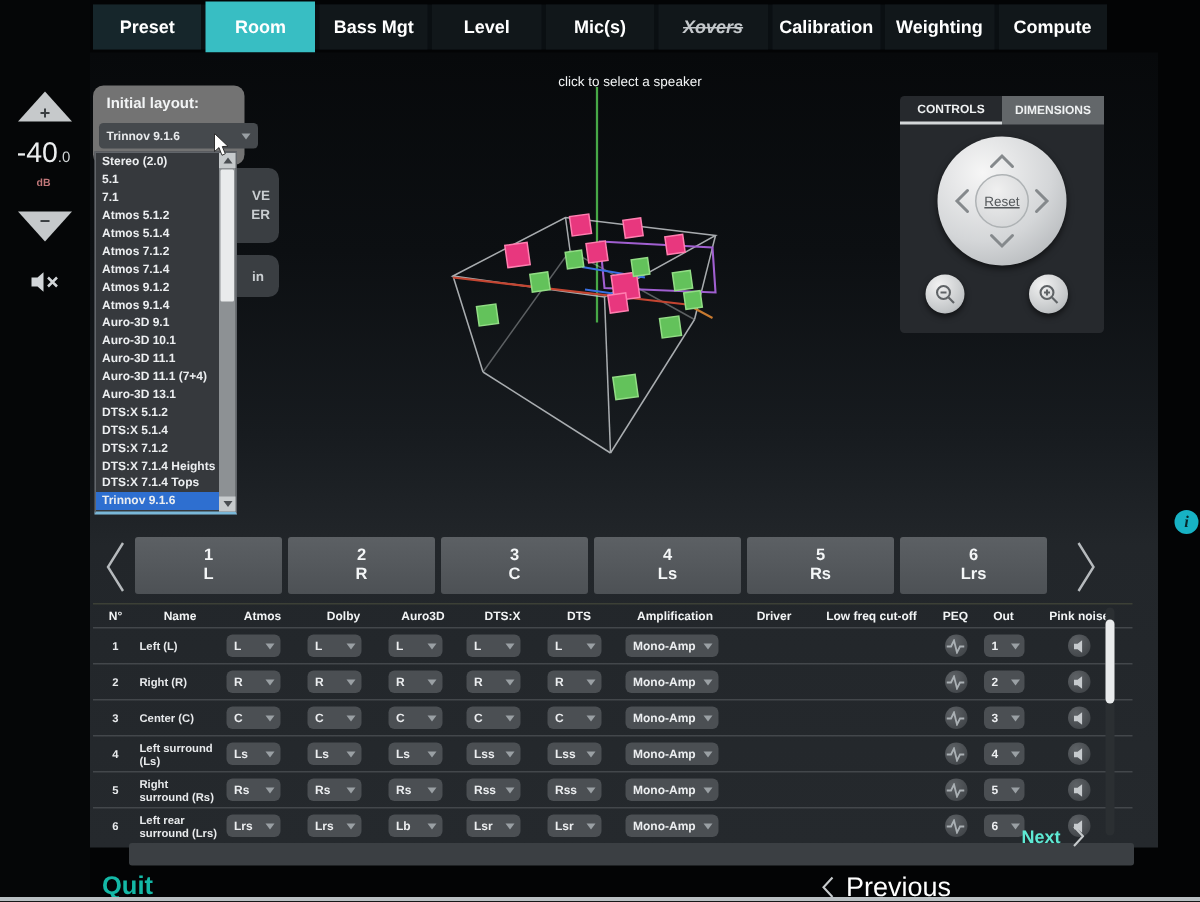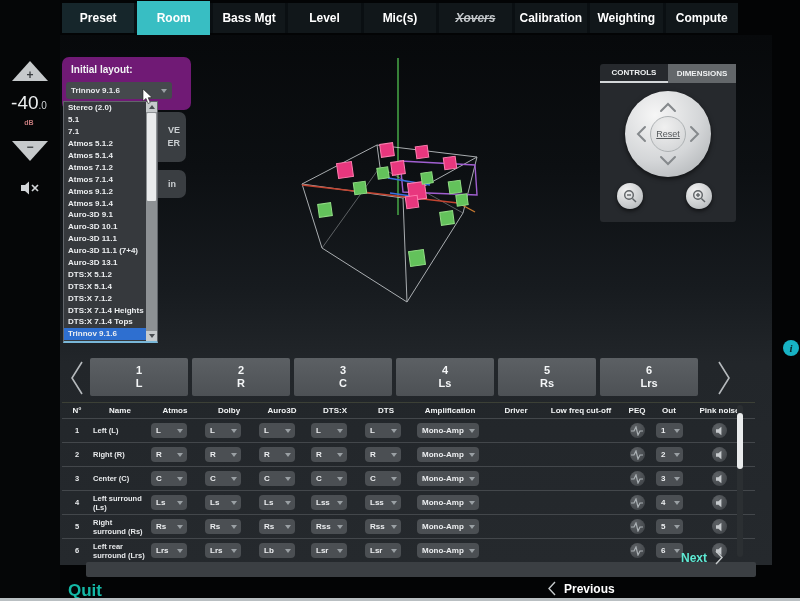--- a/index.html
+++ b/index.html
@@ -21,21 +21,21 @@
   #vol-value .dec{font-size:10px;color:#cfd3d5;}
   #vol-unit{position:absolute;left:0;top:119px;width:58px;text-align:center;font-size:7px;color:#c2787a;font-weight:bold;}
   #mute-btn{position:absolute;left:20px;top:180px;width:20px;height:16px;}
 
   
   #panel{position:absolute;left:60px;top:35px;width:712px;height:530px;
     background:linear-gradient(180deg,#07090b 0%,#0c0f12 25%,#171b1f 48%,#22262a 62%,#25292d 100%);}
   #scene-hint{position:absolute;left:290px;top:49px;width:260px;text-align:center;font-size:9px;color:#f2f4f5;}
 
   
-  #layout-box{position:absolute;left:62px;top:57px;width:101px;height:53px;background:#701a75;border-radius:7px;padding-left:28px;}
+  #layout-box{position:absolute;left:62px;top:57px;width:101px;height:53px;background:#737373;border-radius:7px;}
   #layout-label{position:absolute;left:9px;top:7px;font-size:10px;font-weight:bold;color:#f2f4f5;}
   #layout-select{position:absolute;left:4px;top:25px;width:96px;height:17px;background:#45494d;border-radius:3px;
     display:flex;align-items:center;justify-content:space-between;padding:0 5px;font-size:8px;font-weight:bold;}
   #layout-options-wrap{position:absolute;left:63px;top:101px;width:95px;height:242px;background:#36393d;
     border:1px solid #61656a;border-bottom:2px solid #79b7d8;z-index:20;box-sizing:border-box;text-align:right;}
   #layout-options{position:absolute;left:0;top:0;right:11px;bottom:0;}
   .opt{height:11.9px;display:flex;align-items:center;padding-left:4px;font-size:8px;font-weight:bold;color:#eceef0;white-space:nowrap;}
   .opt.sel{background:#2e6fd0;}
   #list-scrollbar{position:absolute;right:0;top:0;width:11px;bottom:0;background:#8d9194;}
   .sb-arrow{position:absolute;left:0;width:11px;height:10px;background:#c6cacc;display:flex;align-items:center;justify-content:center;}
@@ -94,21 +94,21 @@
   .pill.out{width:27px;margin-left:2px;padding:0 3px 0 5px;}
   .chev{width:0;height:0;border-left:3px solid transparent;border-right:3px solid transparent;border-top:4px solid #9aa0a4;}
   .cbtn{width:15px;height:15px;border-radius:50%;background:radial-gradient(circle at 35% 30%,#5e6266,#3a3e42);
     display:flex;align-items:center;justify-content:center;margin:0 auto;}
   #table-scrollbar{position:absolute;left:737px;top:405px;width:6px;height:152px;background:#2b2f32;border-radius:3px;}
   #table-scroll-thumb{position:absolute;left:0;top:8px;width:6px;height:56px;background:#e9ebec;border-radius:3px;}
 
   
   #footer-strip{position:absolute;left:86px;top:562px;width:670px;height:15px;background:#3b3f43;border-radius:2px;}
   #quit-btn{position:absolute;left:68px;top:581px;font-size:17px;font-weight:bold;color:#14b8a6;}
-  #prev-btn{position:absolute;left:548px;top:581px;display:flex;align-items:center;gap:8px;font-size:12px;font-weight:bold;color:#fff;}
+  #prev-btn{position:absolute;left:548px;top:581px;display:flex;align-items:center;gap:8px;font-size:18px;font-weight:normal;color:#fff;}
   #next-btn{position:absolute;left:681px;top:550px;display:flex;align-items:center;gap:8px;font-size:12px;font-weight:bold;color:#5eead4;}
   #info-btn{position:absolute;left:783px;top:340px;width:16px;height:16px;border-radius:50%;background:#17b2c4;
     display:flex;align-items:center;justify-content:center;font-family:"Liberation Serif",serif;
     font-style:italic;font-weight:bold;font-size:11px;color:#07282c;}
   #bottom-edge{position:absolute;left:0;top:598px;width:800px;height:3px;background:#b9bfc2;}
 </style>
 </head>
 <body>
 
 <div id="screen">
@@ -142,20 +142,21 @@
       <div class="tab">Bass Mgt</div>
       <div class="tab">Level</div>
       <div class="tab">Mic(s)</div>
       <div class="tab disabled">Xovers</div>
       <div class="tab">Calibration</div>
       <div class="tab">Weighting</div>
       <div class="tab">Compute</div>
     </div>
 
   <div id="panel"></div>
+  <div id="scene-hint">click to select a speaker</div>
 
   <svg id="scene3d" width="400" height="310" style="position:absolute;left:240px;top:45px;">
     <line x1="158" y1="13" x2="158" y2="170" stroke="#47a847" stroke-width="1.5"></line>
     <g stroke="#cfd3d6" stroke-width="1" opacity="0.8" fill="none">
       <polygon points="62,139 137,100 237,112 163,153"></polygon>
       <line x1="62" y1="139" x2="82" y2="203"></line>
       <line x1="137" y1="100" x2="140" y2="122"></line>
       <line x1="237" y1="112" x2="223" y2="168"></line>
       <line x1="163" y1="153" x2="167" y2="257"></line>
       <line x1="82" y1="203" x2="140" y2="122" opacity="0.5"></line>

